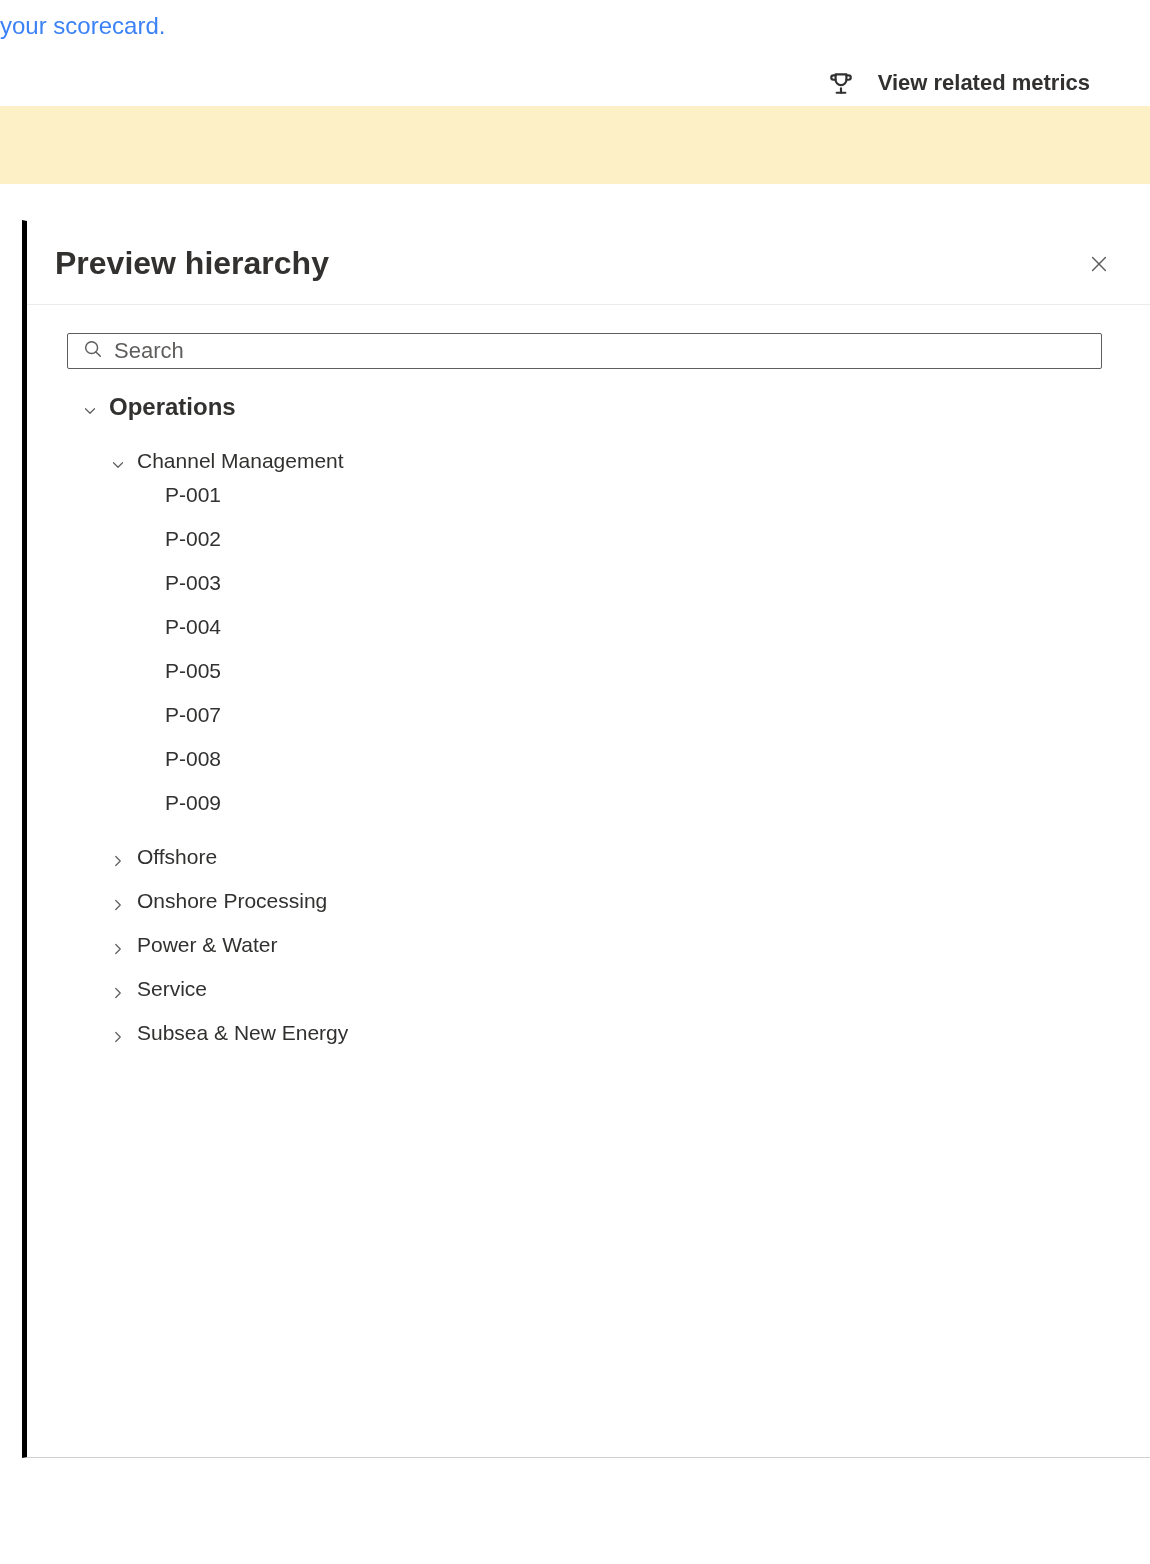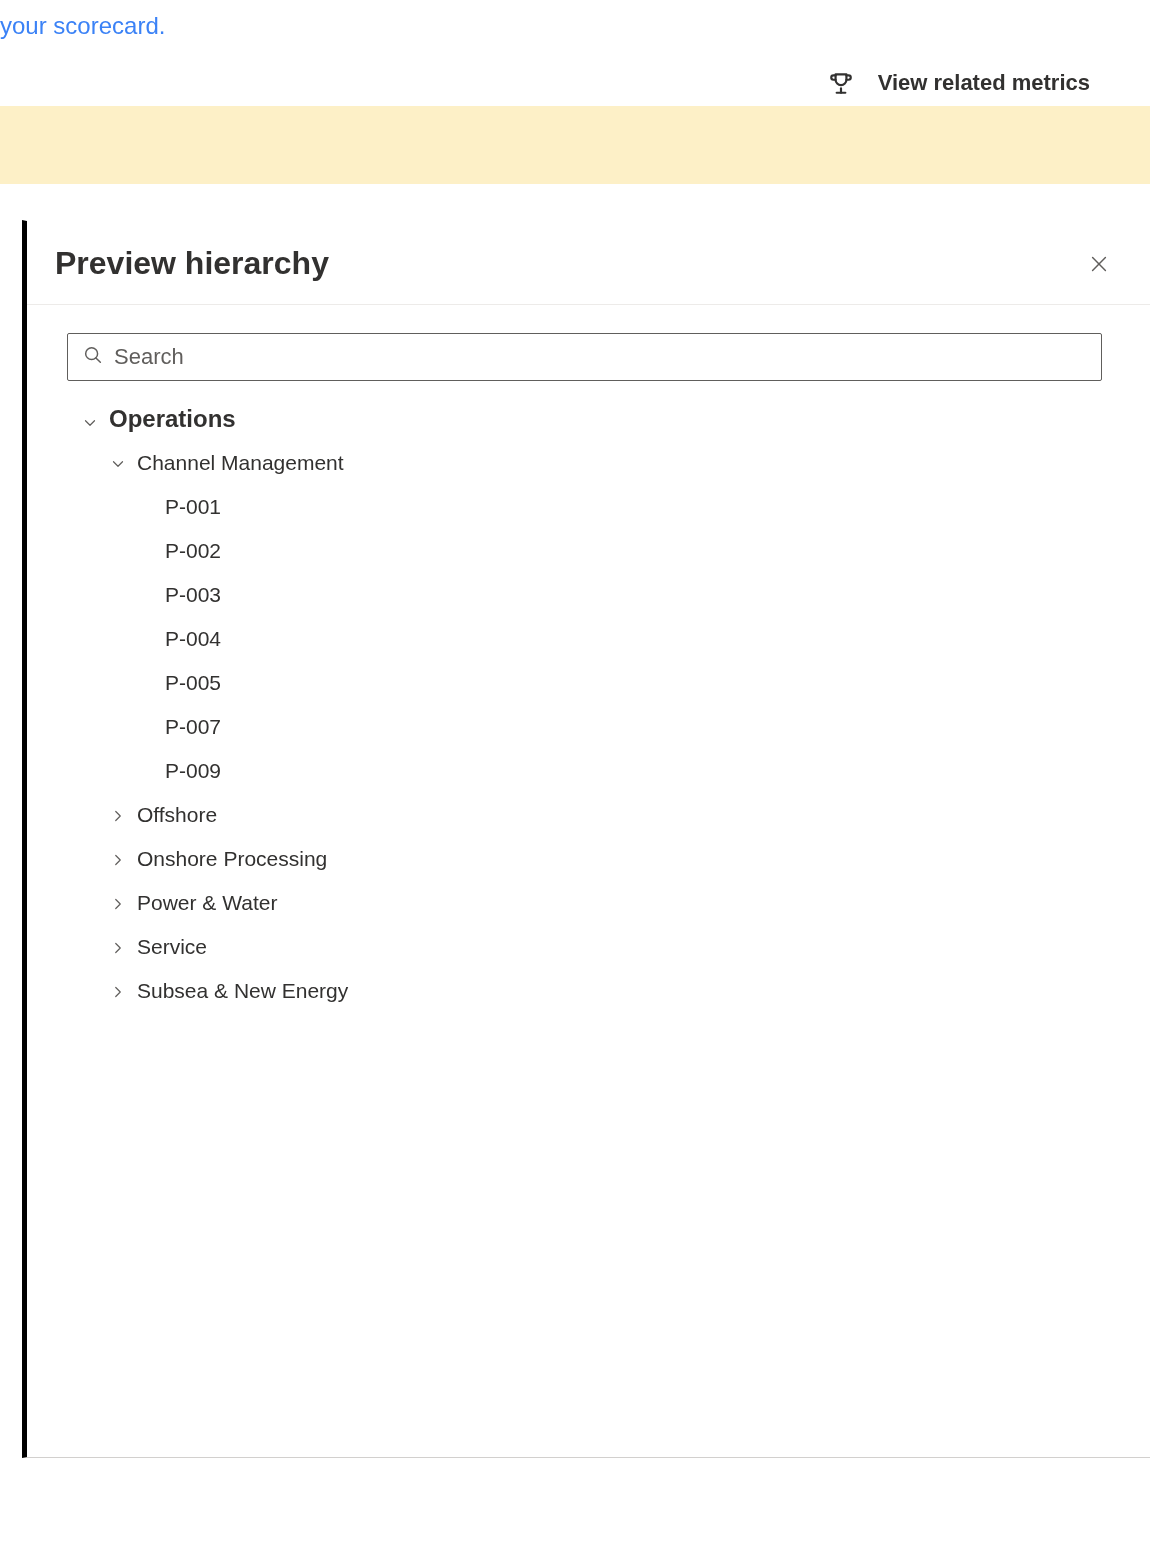--- a/index.html
+++ b/index.html
@@ -78,21 +78,21 @@
     .panel-body {
       padding: 28px 48px 20px 40px;
       flex: 1;
       overflow: auto;
     }
     .search-wrap {
       display: flex;
       align-items: center;
       border: 1px solid #605e5c;
       border-radius: 2px;
-      height: 48px;
+      height: 36px;
       padding: 0 14px;
       gap: 10px;
       margin-bottom: 16px;
     }
     .search-wrap svg { width: 22px; height: 22px; color: #605e5c; }
     .search-input {
       flex: 1;
       border: none;
       outline: none;
       font-size: 22px;
@@ -109,21 +109,21 @@
       cursor: pointer;
       padding-left: var(--indent, 0px);
     }
     .tree-row .chev {
       width: 18px;
       height: 18px;
       color: #605e5c;
       flex-shrink: 0;
     }
     .tree-row.level0 { --indent: 14px; font-weight: 700; font-size: 24px; }
-    .tree-row.level1 { --indent: 42px; font-weight: 400; }
+    .tree-row.level1 { --indent: 42px; font-weight: 400; align-items: flex-end; }
     .tree-row.level2 { --indent: 98px; font-weight: 400; cursor: default; }
     .tree-label { white-space: nowrap; }
   </style>
 </head>
 <body>
 
 <div class="page">
 
   <div class="top-fragment">
     <span>your scorecard.</span>
@@ -199,20 +199,23 @@
           <div class="tree-row level2">
         <span class="tree-label">P-004</span>
       </div>
           <div class="tree-row level2">
         <span class="tree-label">P-005</span>
       </div>
           <div class="tree-row level2">
         <span class="tree-label">P-007</span>
       </div>
           <div class="tree-row level2">
+        <span class="tree-label">P-008</span>
+      </div>
+          <div class="tree-row level2">
         <span class="tree-label">P-009</span>
       </div>
           <div class="tree-row level1">
     <span class="chev">
     <svg viewBox="0 0 24 24" fill="none" stroke="currentColor" stroke-width="1.6" stroke-linecap="round" stroke-linejoin="round">
       <g transform="rotate(-90 12 12)">
                   <polyline points="6 9 12 15 18 9"></polyline>
                 </g>
     </svg></span>
     <span class="tree-label">Offshore</span>

